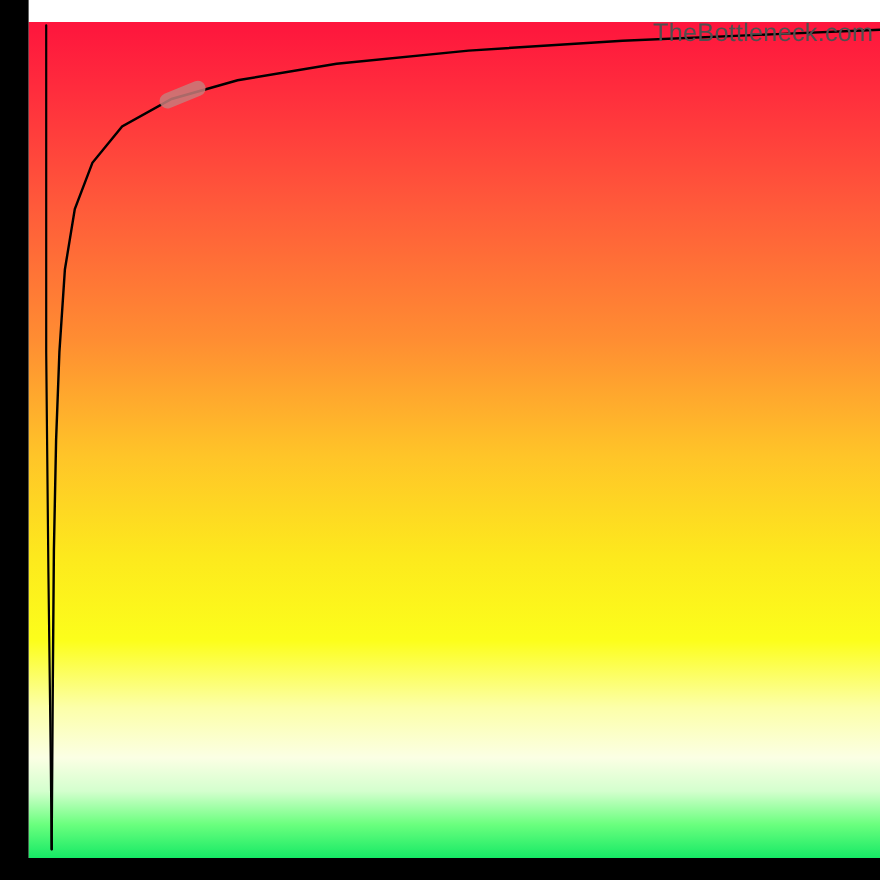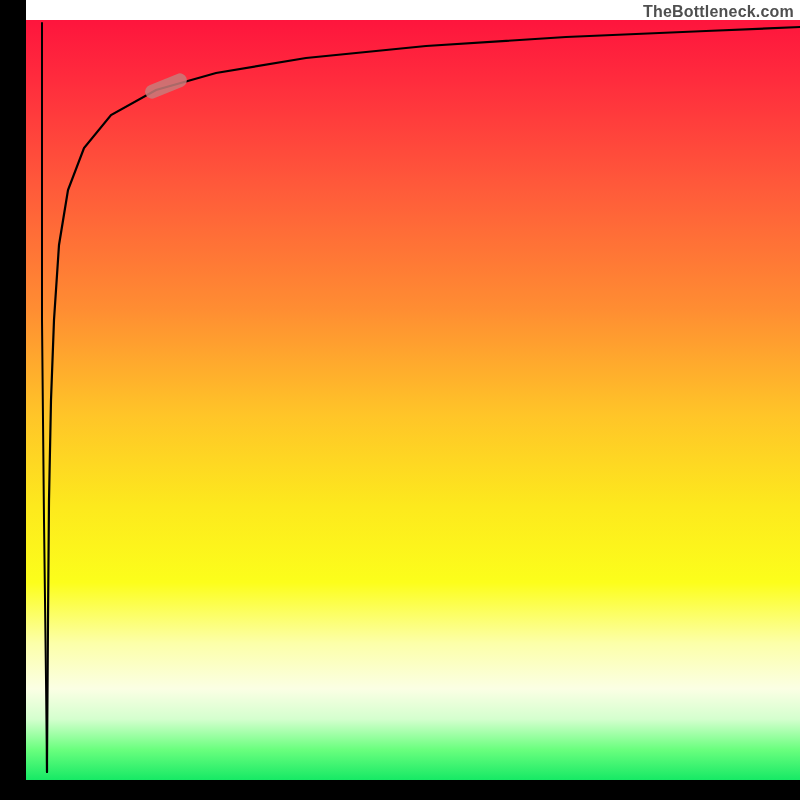--- a/index.html
+++ b/index.html
@@ -57,25 +57,25 @@
   .curve-svg {
     position: absolute;
     left: 26px;
     top: 20px;
     width: 774px;
     height: 760px;
     pointer-events: none;
   }
   .watermark {
     position: absolute;
-    top: 3px;
+    top: 16px;
     right: 6px;
     color: #4f4f4f;
-    font-size: 16px;
-    font-weight: 700;
+    font-size: 23px;
+    font-weight: 400;
     letter-spacing: 0.2px;
   }
 </style>
 </head>
 <body>
 
 <div class="stage">
 
   <div class="gradient-area"></div>
 

